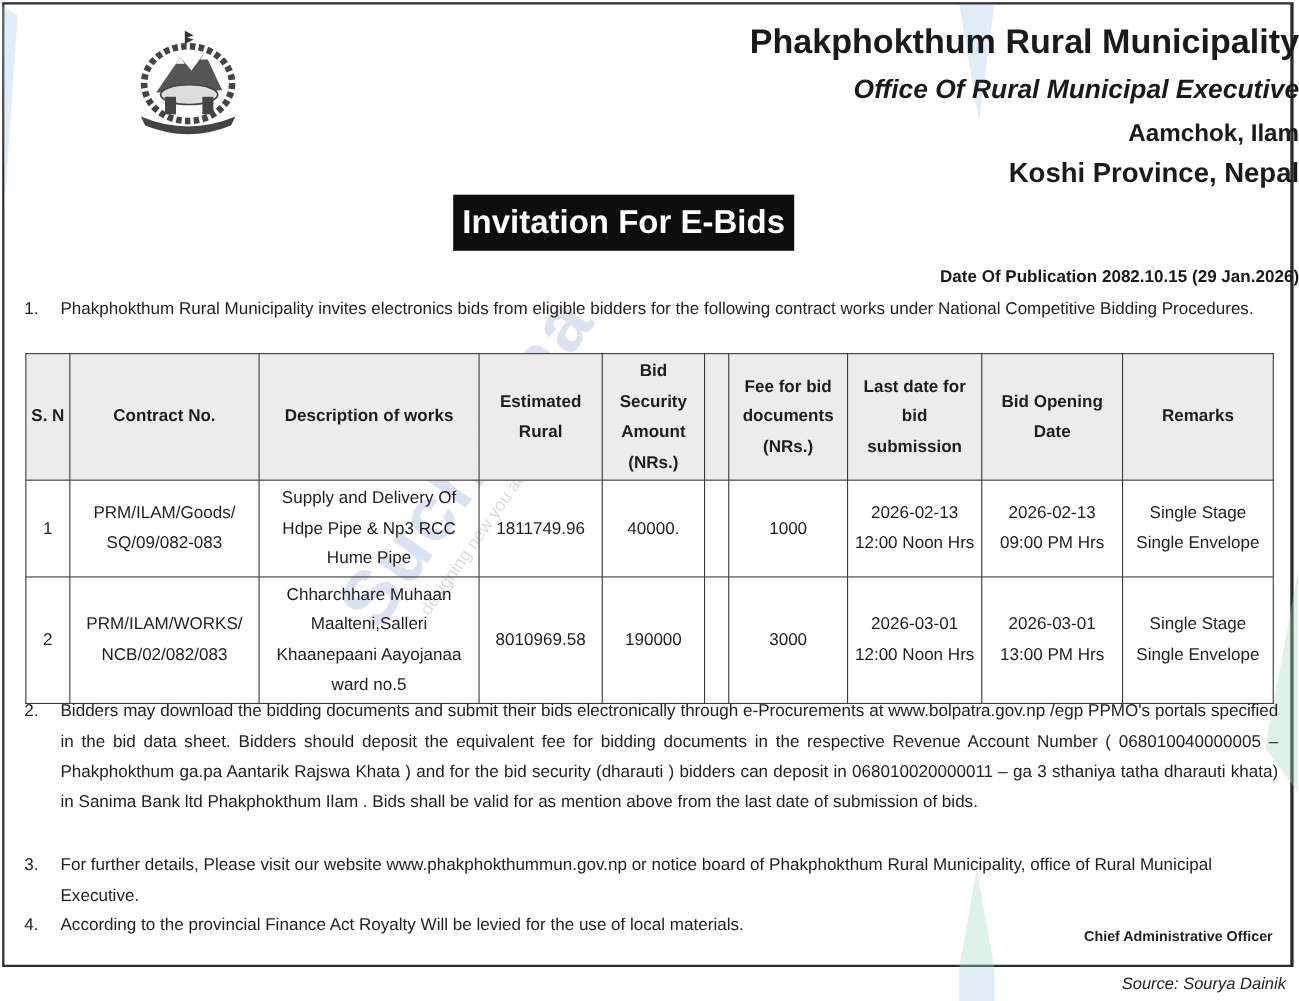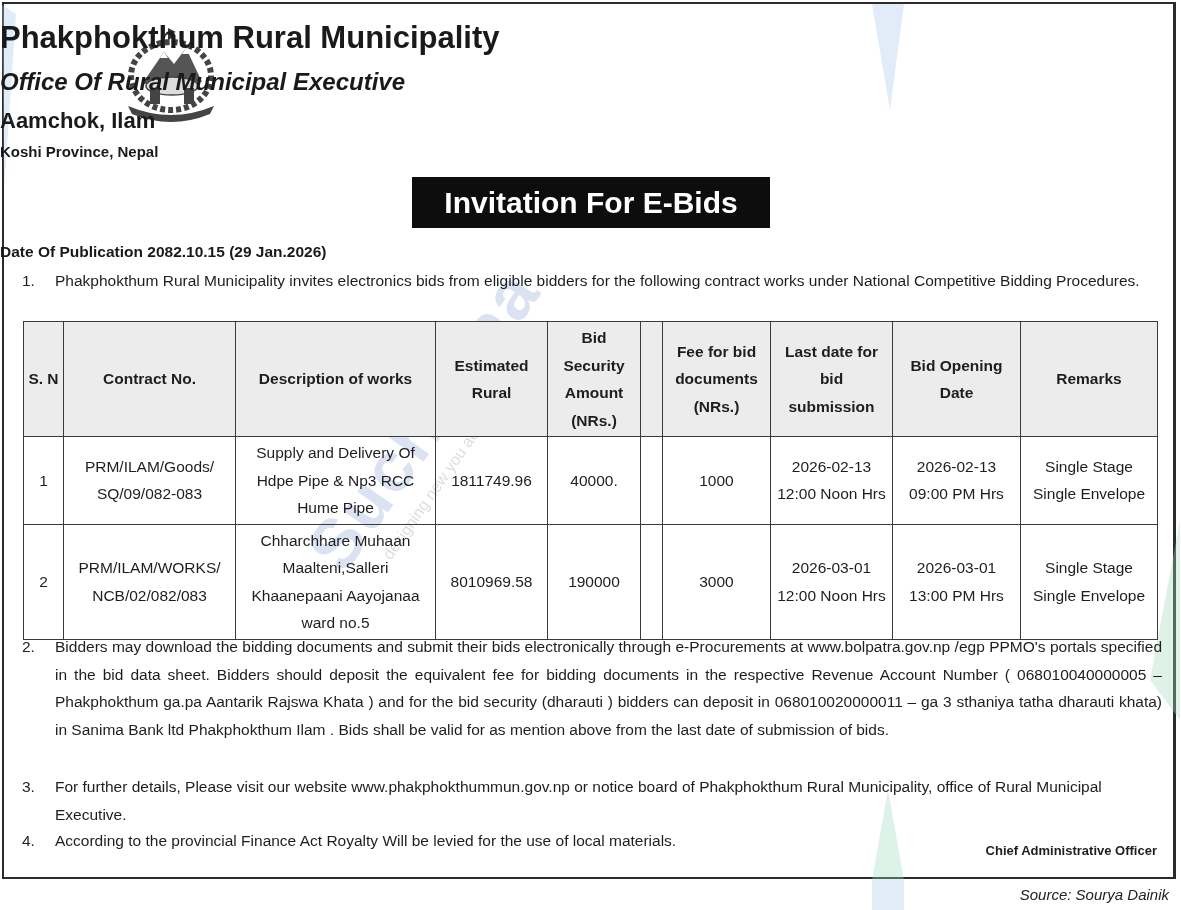--- a/index.html
+++ b/index.html
@@ -15,27 +15,27 @@
   .wm-text {
     position: absolute; left: 250px; top: 380px; transform: rotate(-55deg);
     font-size: 70px; font-weight: bold; color: #3c64b4; opacity: 0.18; letter-spacing: 2px;
     white-space: nowrap; pointer-events: none;
   }
   .wm-sub {
     position: absolute; left: 330px; top: 440px; transform: rotate(-55deg);
     font-size: 16px; color: #555; opacity: 0.2; white-space: nowrap; pointer-events: none;
   }
   .emblem { position: absolute; left: 112px; top: 24px; width: 118px; height: 100px; }
-  .hdr { position: absolute; left: 0; width: 1181px; text-align: left; font-weight: bold; color: #1a1a1a; }
+  .hdr { position: absolute; left: 0; width: 1181px; text-align: right; font-weight: bold; color: #1a1a1a; }
   .h-title { top: 20px; font-size: 31px; }
   .h-office { top: 68px; font-size: 24px; font-style: italic; }
   .h-addr1 { top: 108px; font-size: 22px; }
-  .h-addr2 { top: 143px; font-size: 15px; }
+  .h-addr2 { top: 143px; font-size: 25px; }
   .banner {
-    position: absolute; left: 412px; top: 177px; width: 358px; height: 51px; background: #0d0d0d;
+    position: absolute; left: 412px; top: 177px; width: 310px; height: 51px; background: #0d0d0d;
     color: #fff; font-size: 30px; font-weight: bold; text-align: center; line-height: 51px;
   }
   .pubdate { top: 243px; font-size: 15.5px; }
   .para { position: absolute; left: 22px; font-size: 15.5px; line-height: 27.5px; }
   .para .num { position: absolute; left: 0; top: 0; }
   .para .txt { margin-left: 33px; }
   .p1 { top: 267px; width: 1140px; }
   .p2 { top: 633px; width: 1140px; }
   .p2 .txt { text-align: justify; text-align-last: left; }
   .p3 { top: 773px; width: 1140px; }

